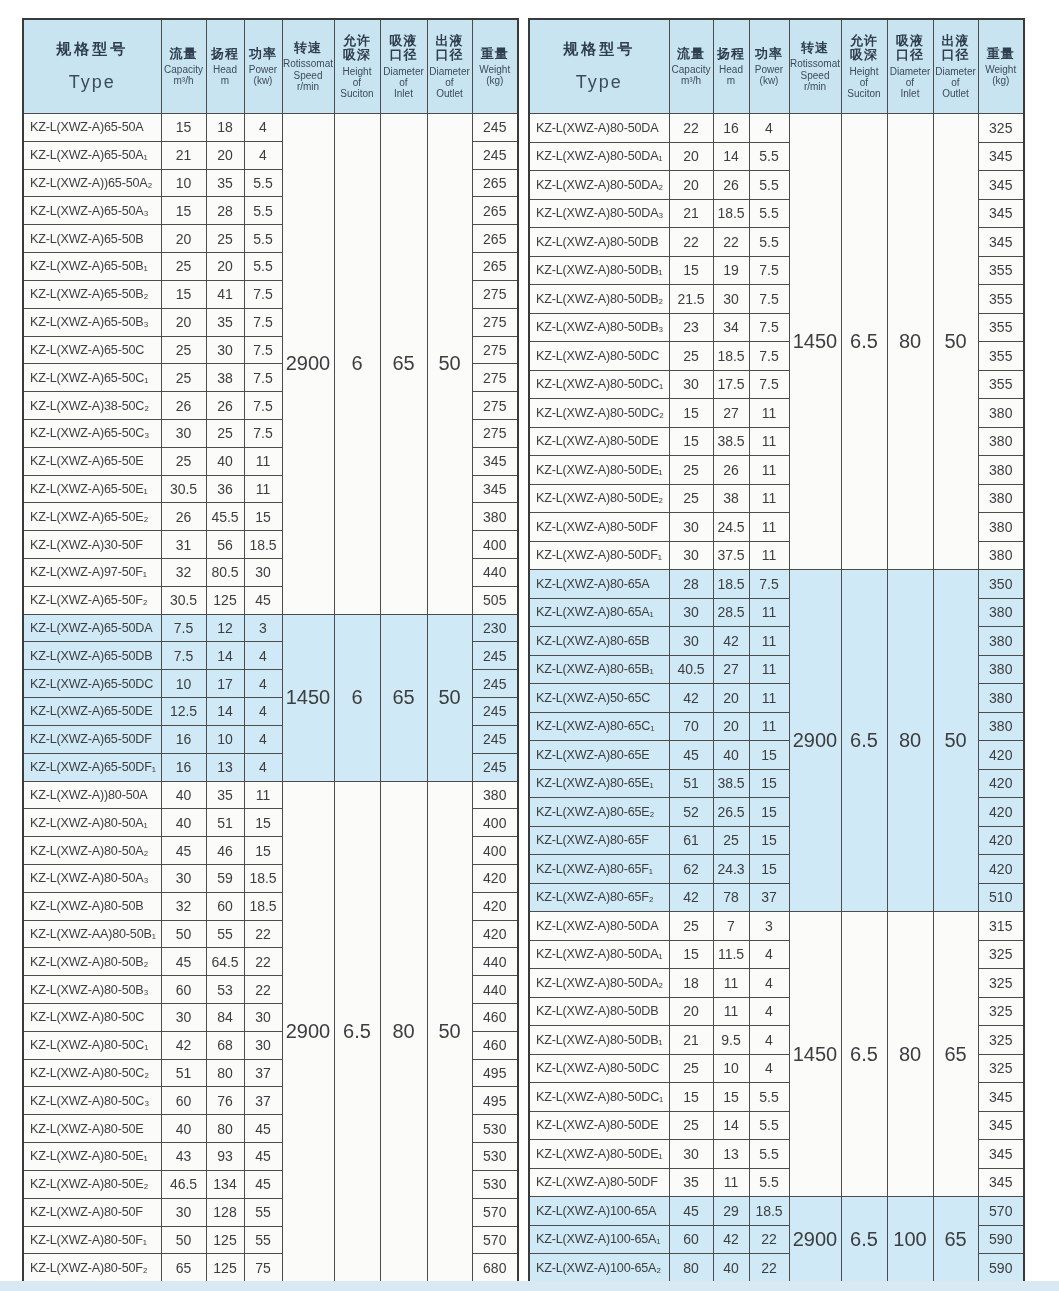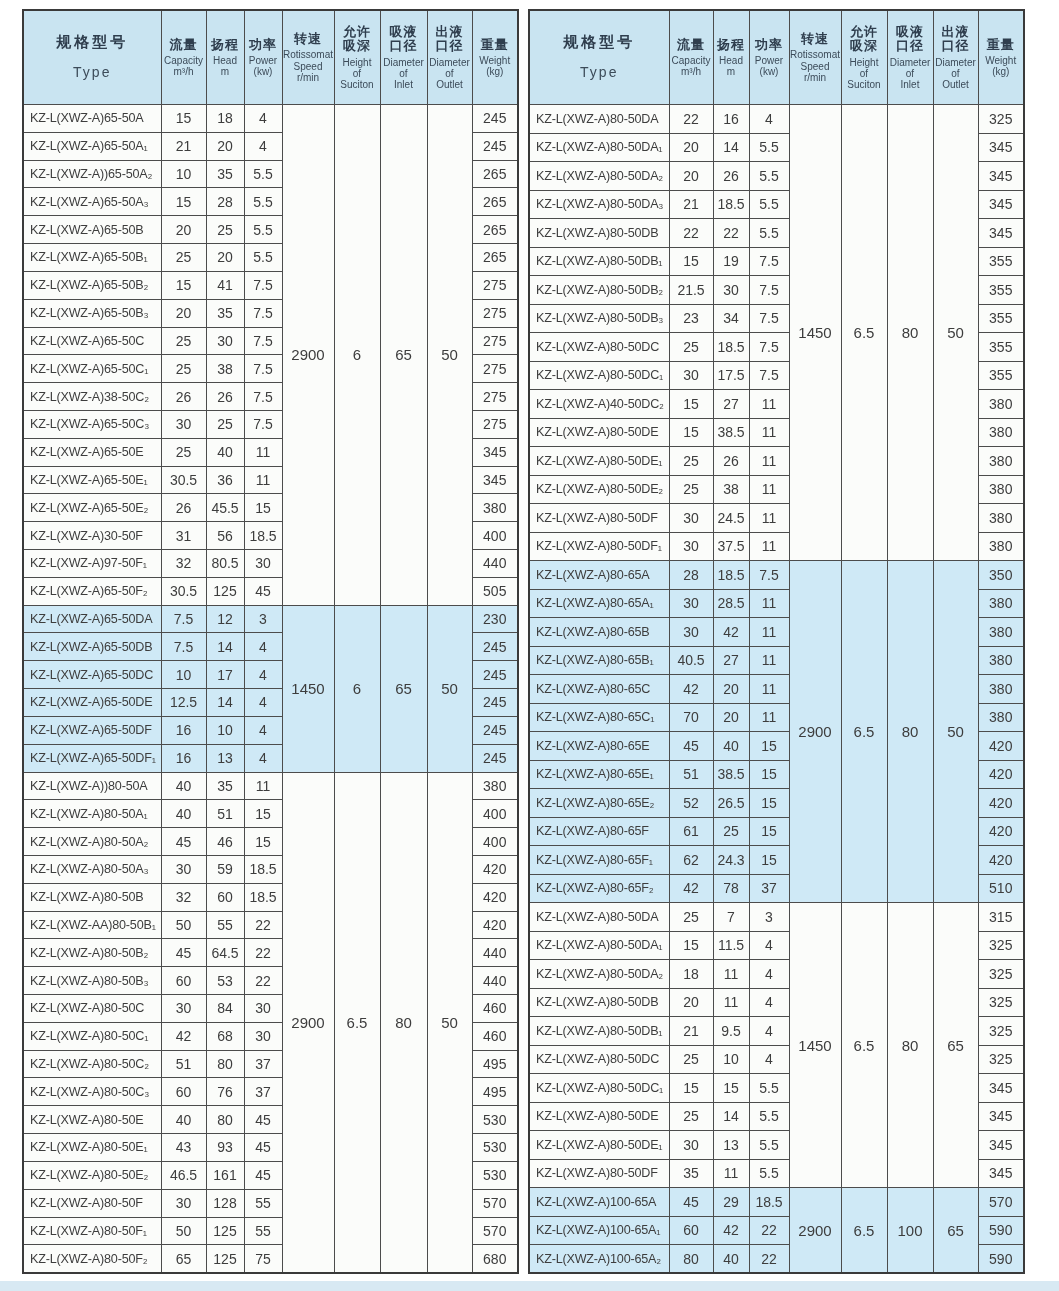--- a/index.html
+++ b/index.html
@@ -1,36 +1,36 @@
 <!DOCTYPE html>
 <html><head>
 <meta charset="utf-8">
 <style>
   html,body{margin:0;padding:0;}
   body{
     width:1059px;height:1291px;position:relative;overflow:hidden;
     background:#ffffff;font-family:"Liberation Sans","DejaVu Sans",sans-serif;
     -webkit-font-smoothing:antialiased;
   }
-  .tables-wrap{position:absolute;top:9px;left:22px;display:flex;gap:9px;}
+  .tables-wrap{position:absolute;top:18px;left:22px;display:flex;gap:9px;}
   table{border-collapse:collapse;table-layout:fixed;border:2px solid #3a3a3a;}
   th,td{border:1px solid #4c4c4c;padding:0;overflow:hidden;}
   thead tr{height:93px;}
   th{background:#c9e4f1;font-weight:normal;vertical-align:middle;}
   .th-inner{display:flex;flex-direction:column;justify-content:center;align-items:center;
     height:93px;gap:3px;line-height:1.12;}
   .th-zh{font-size:13px;font-weight:bold;color:#2f3e4e;white-space:pre-line;text-align:center;letter-spacing:1px;}
   .th-en{font-size:10px;color:#3c4b59;white-space:pre-line;text-align:center;}
   .th-type .th-inner{gap:14px;}
   .th-type .th-zh{font-size:15px;letter-spacing:3px;}
-  .th-type .th-en{font-size:14px;letter-spacing:2px;}
+  .th-type .th-en{font-size:18px;letter-spacing:2px;}
   td{background:#fbfcfa;color:#3d3d3d;}
   .c-type{text-align:left;padding-left:6px;font-size:12.6px;letter-spacing:-0.2px;white-space:nowrap;}
   .c-num{text-align:center;font-size:14px;}
-  .c-merge{text-align:center;font-size:15px;}
+  .c-merge{text-align:center;font-size:20px;}
   tr.hl td{background:#cfe9f6;}
   table.t-left tbody tr{height:27.8px;}
   table.t-right tbody tr{height:28.5px;}
   .bottom-strip{position:absolute;left:0;top:1281px;width:1059px;height:10px;background:#d8e9f3;}
 </style>
 </head>
 <body>
 
 <div class="tables-wrap">
   <table class="t-left">
@@ -393,21 +393,21 @@
         <tr>
           <td class="c-type">KZ-L(XWZ-A)80-50E₁</td>
           <td class="c-num">43</td>
           <td class="c-num">93</td>
           <td class="c-num">45</td>
           <td class="c-num">530</td>
         </tr>
         <tr>
           <td class="c-type">KZ-L(XWZ-A)80-50E₂</td>
           <td class="c-num">46.5</td>
-          <td class="c-num">161</td>
+          <td class="c-num">134</td>
           <td class="c-num">45</td>
           <td class="c-num">530</td>
         </tr>
         <tr>
           <td class="c-type">KZ-L(XWZ-A)80-50F</td>
           <td class="c-num">30</td>
           <td class="c-num">128</td>
           <td class="c-num">55</td>
           <td class="c-num">570</td>
         </tr>
@@ -581,21 +581,21 @@
           <td class="c-num">355</td>
         </tr>
         <tr>
           <td class="c-type">KZ-L(XWZ-A)80-50DC₁</td>
           <td class="c-num">30</td>
           <td class="c-num">17.5</td>
           <td class="c-num">7.5</td>
           <td class="c-num">355</td>
         </tr>
         <tr>
-          <td class="c-type">KZ-L(XWZ-A)40-50DC₂</td>
+          <td class="c-type">KZ-L(XWZ-A)80-50DC₂</td>
           <td class="c-num">15</td>
           <td class="c-num">27</td>
           <td class="c-num">11</td>
           <td class="c-num">380</td>
         </tr>
         <tr>
           <td class="c-type">KZ-L(XWZ-A)80-50DE</td>
           <td class="c-num">15</td>
           <td class="c-num">38.5</td>
           <td class="c-num">11</td>
@@ -655,21 +655,21 @@
           <td class="c-num">380</td>
         </tr>
         <tr class="hl">
           <td class="c-type">KZ-L(XWZ-A)80-65B₁</td>
           <td class="c-num">40.5</td>
           <td class="c-num">27</td>
           <td class="c-num">11</td>
           <td class="c-num">380</td>
         </tr>
         <tr class="hl">
-          <td class="c-type">KZ-L(XWZ-A)80-65C</td>
+          <td class="c-type">KZ-L(XWZ-A)50-65C</td>
           <td class="c-num">42</td>
           <td class="c-num">20</td>
           <td class="c-num">11</td>
           <td class="c-num">380</td>
         </tr>
         <tr class="hl">
           <td class="c-type">KZ-L(XWZ-A)80-65C₁</td>
           <td class="c-num">70</td>
           <td class="c-num">20</td>
           <td class="c-num">11</td>

